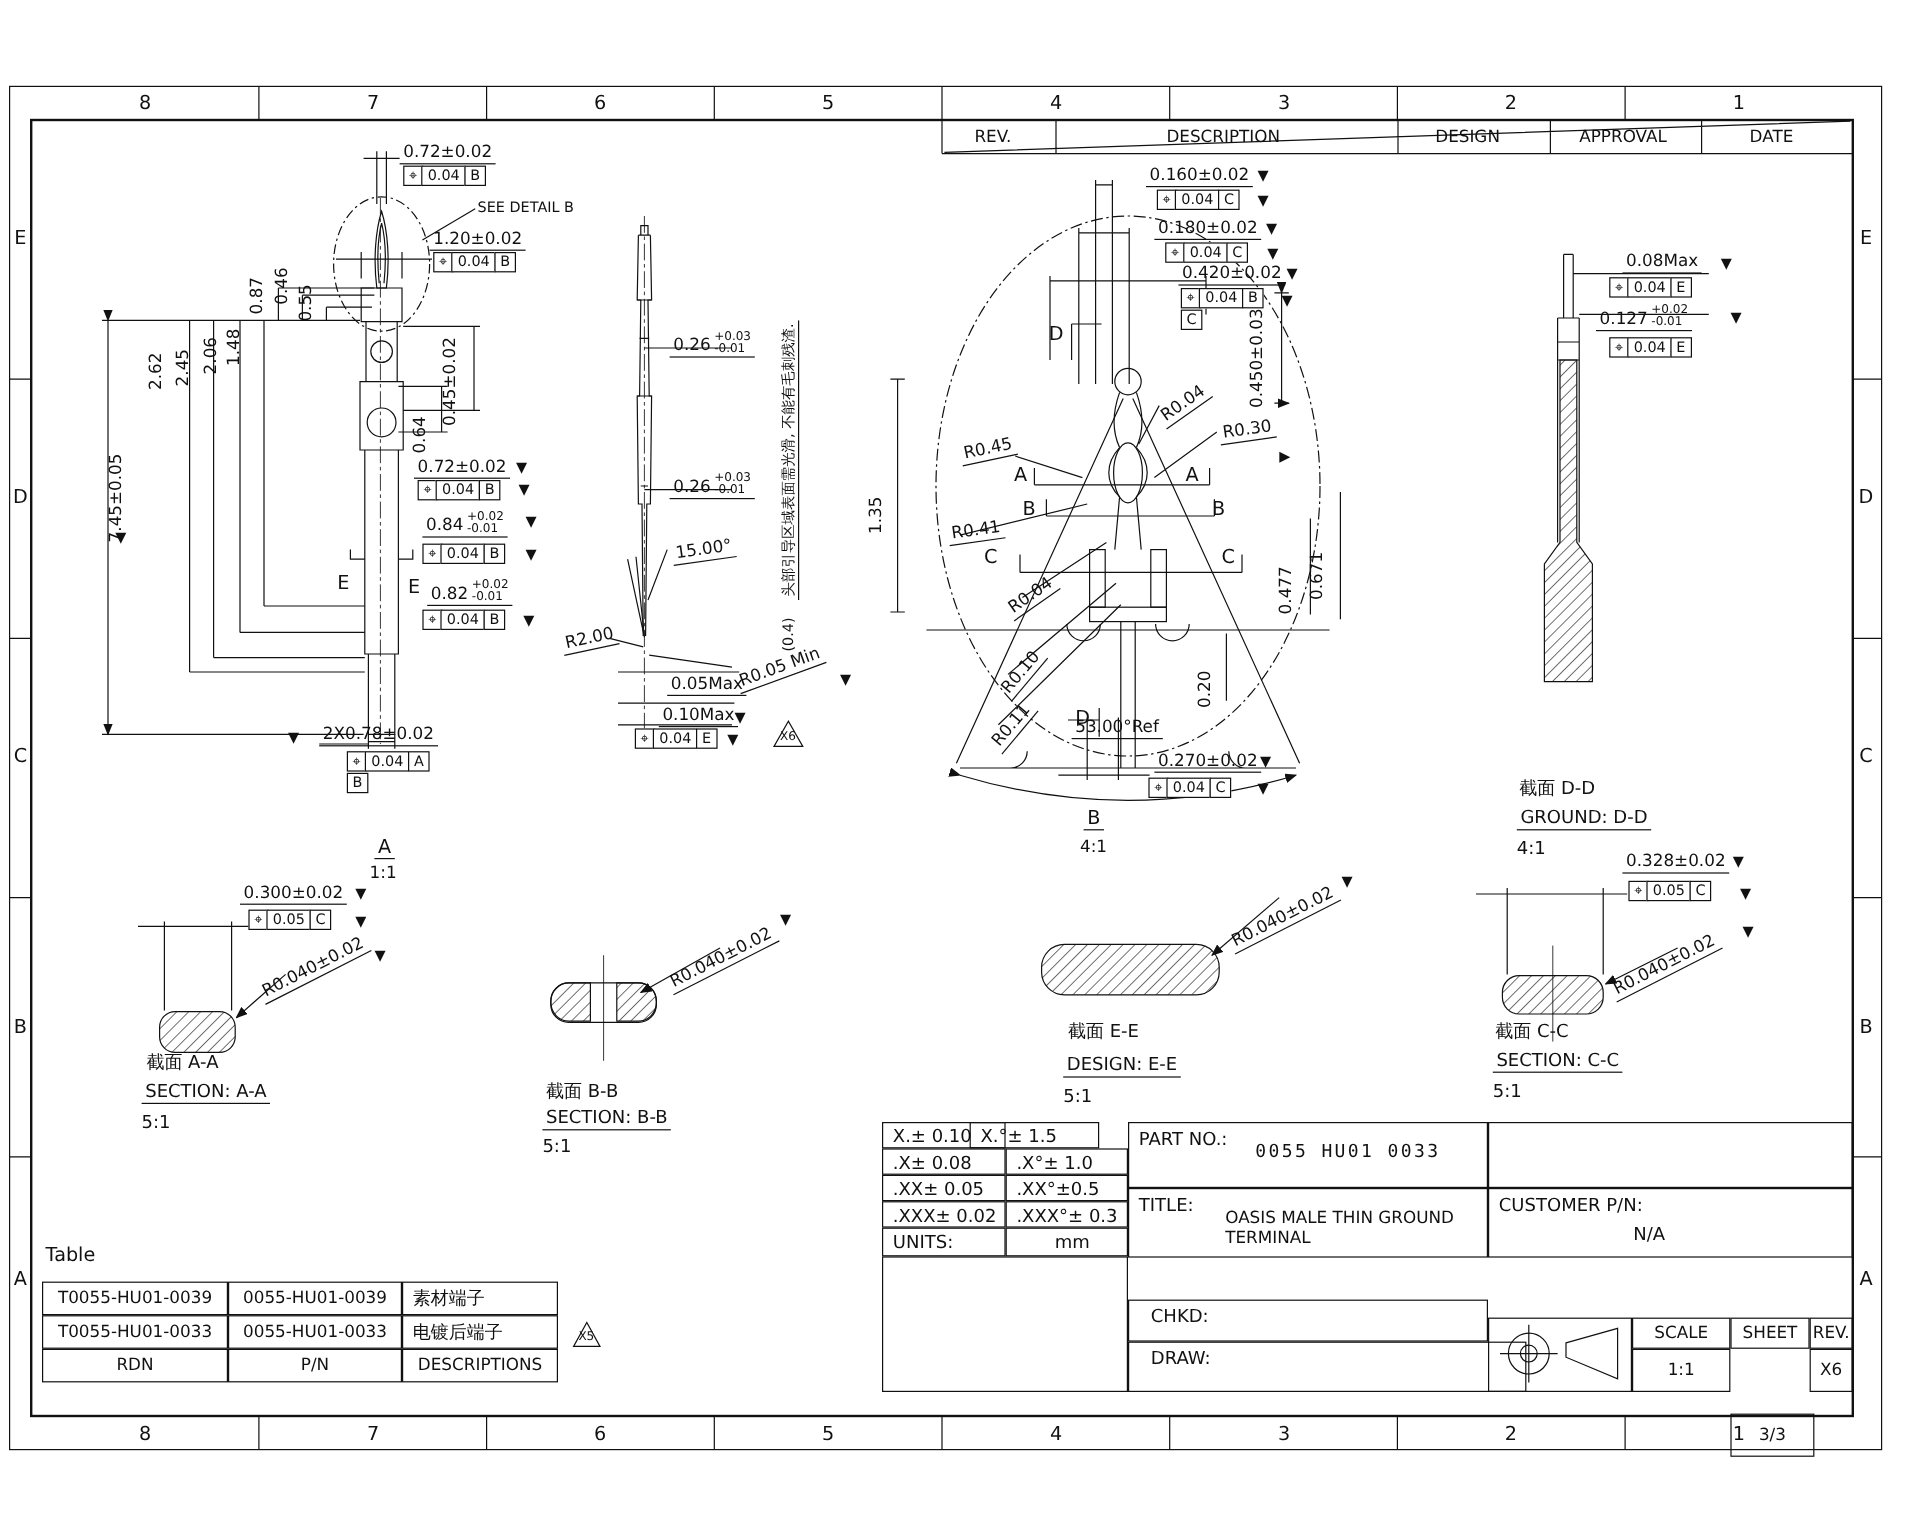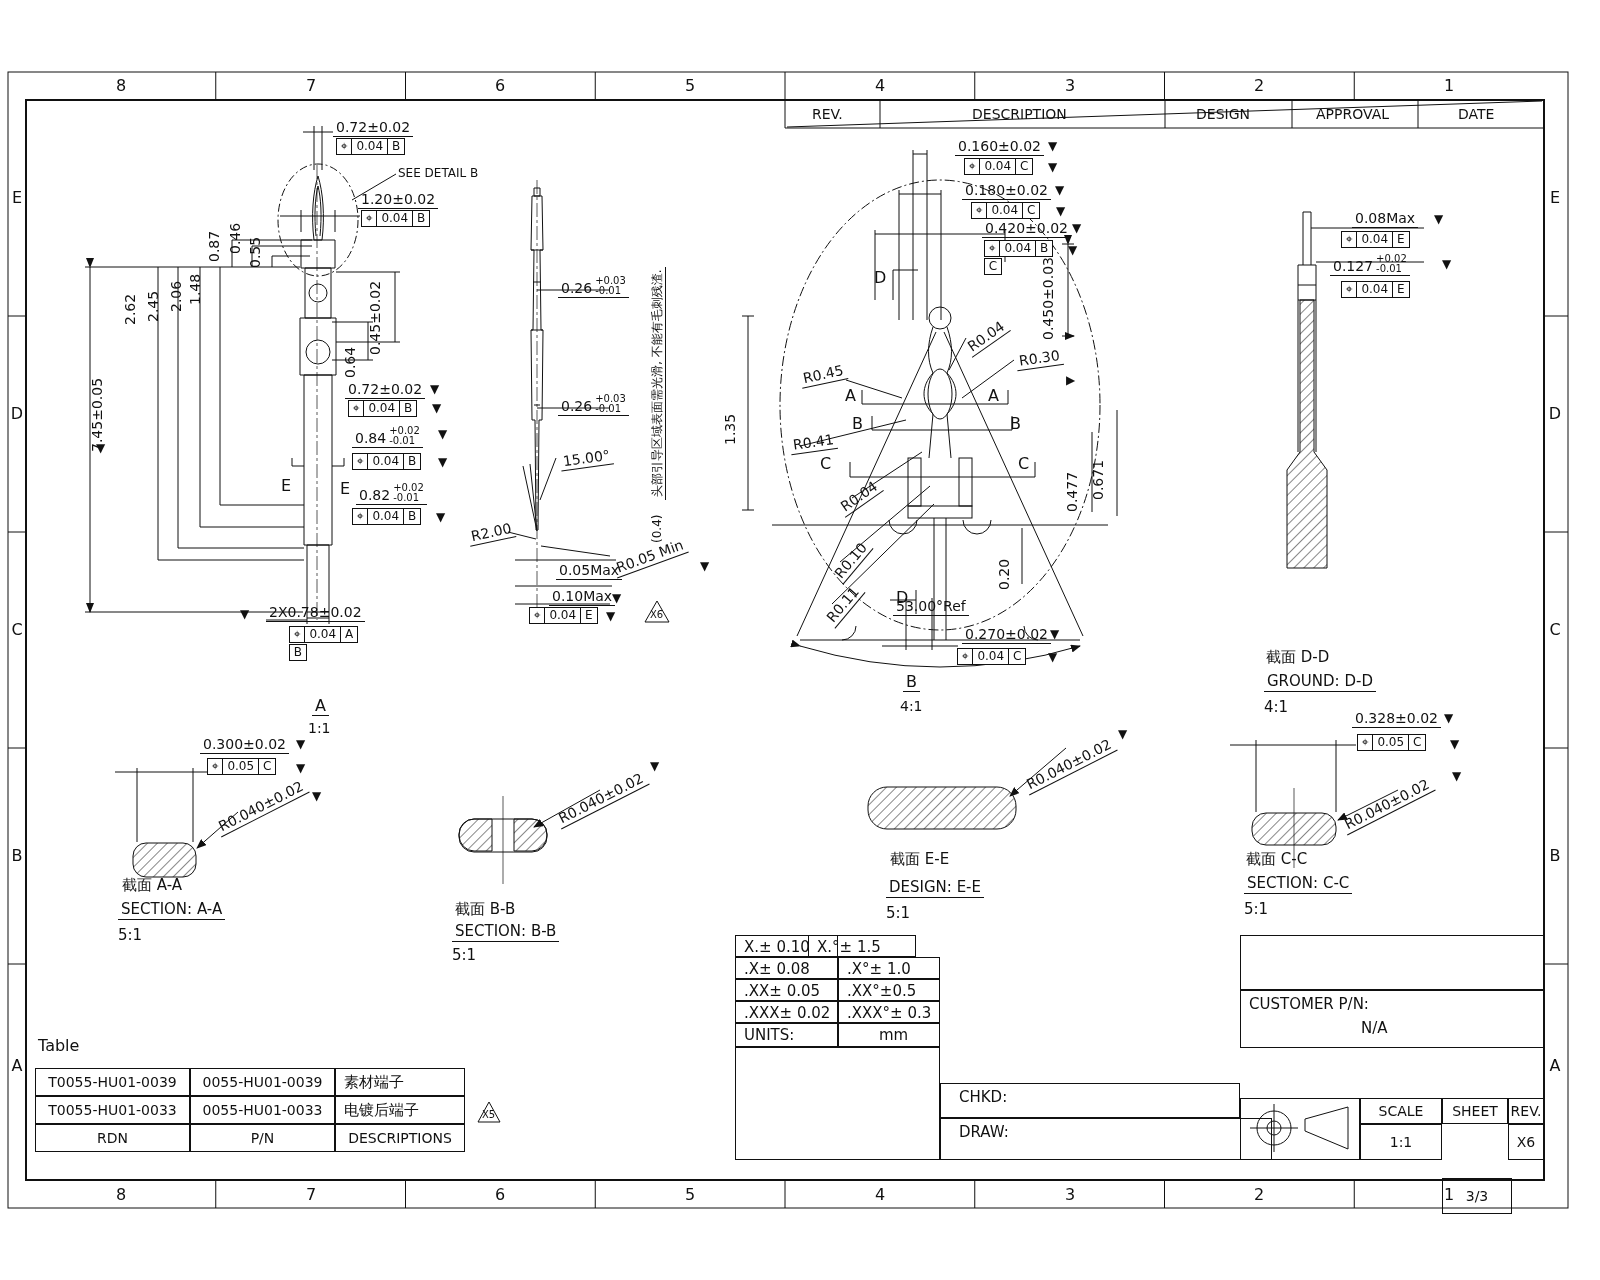--- a/index.html
+++ b/index.html
@@ -428,20 +428,28 @@
       <span class="cap" style="top:2px">.XXX°± 0.3</span>
     </div>
 <div class="cell" style="left:735px;top:1023px;width:103px;height:24px">
       <span class="cap" style="top:2px">UNITS:</span>
     </div>
 <div class="cell" style="left:838px;top:1023px;width:102px;height:24px">
       <span class="cap" style="left:40px;top:2px">mm</span>
     </div>
 <div class="cell" style="left:735px;top:1047px;width:205px;height:113px"></div>
 
+<div class="cell" style="left:940px;top:935px;width:300px;height:55px">
+  <span class="cap">PART NO.:</span>
+  <span class="mono" style="position:absolute;left:105px;top:14px;font-size:15px">0055 HU01 0033</span>
+</div>
+<div class="cell" style="left:940px;top:990px;width:300px;height:58px">
+  <span class="cap">TITLE:</span>
+  <span style="position:absolute;left:80px;top:16px;width:210px;white-space:normal;font-size:14px;line-height:17px">OASIS MALE THIN GROUND TERMINAL</span>
+</div>
 <div class="cell" style="left:940px;top:1083px;width:300px;height:35px">
       <span class="cap" style="left:18px">CHKD:</span>
     </div>
 <div class="cell" style="left:940px;top:1118px;width:332px;height:42px">
       <span class="cap" style="left:18px">DRAW:</span>
     </div>
 
 <div class="cell" style="left:1240px;top:935px;width:304px;height:55px"></div>
 <div class="cell" style="left:1240px;top:990px;width:304px;height:58px">
   <span class="cap">CUSTOMER P/N:</span>

